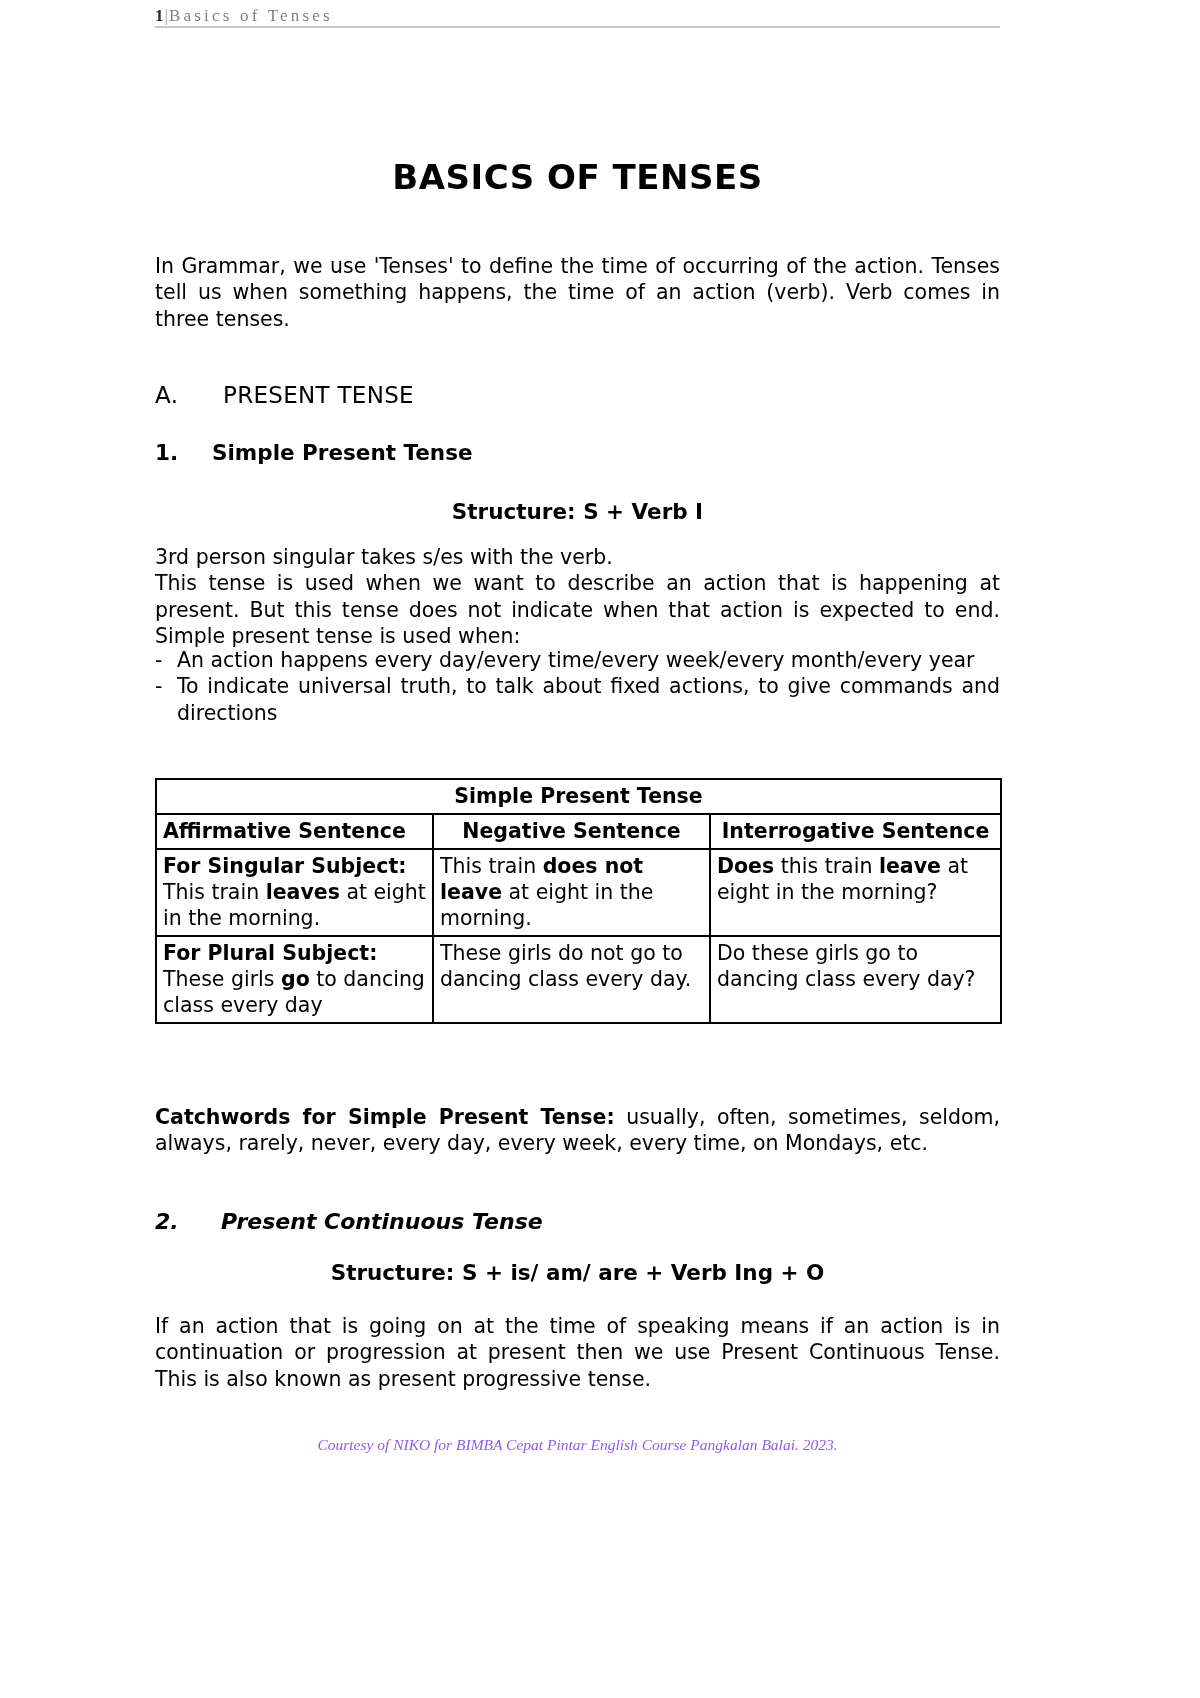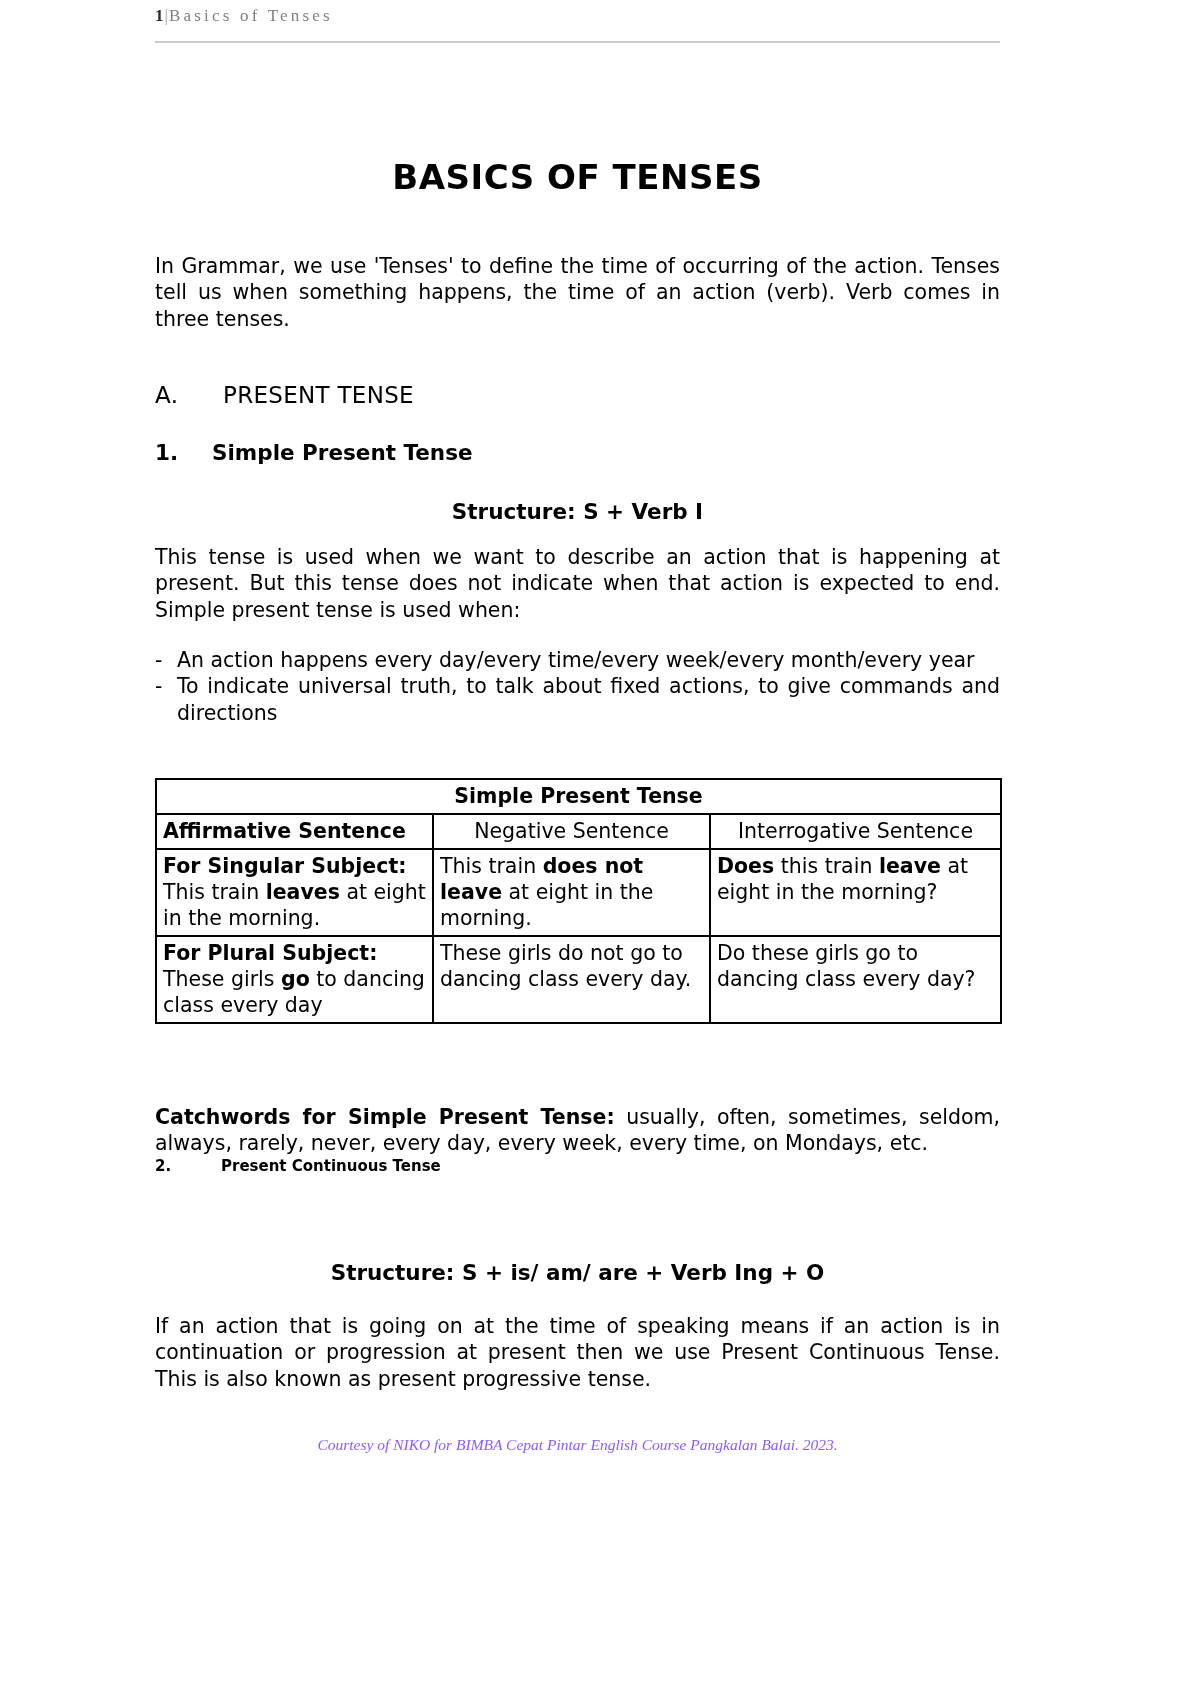--- a/index.html
+++ b/index.html
@@ -21,21 +21,21 @@
     padding: 0;
   }
 
   
   .page-header {
     position: absolute;
     top: 0px;
     left: 155px;
     width: 845px;
     padding-top: 6px;
-    padding-bottom: 15px;
+    padding-bottom: 0;
     border-bottom: 2px solid #c9c9c9;
   }
   .page-header .hdr-num {
     font-family: "Liberation Serif", serif;
     font-weight: bold;
     font-size: 17px;
     color: #2b2b2b;
     letter-spacing: 0px;
   }
   .page-header .hdr-sep {
@@ -161,38 +161,39 @@
     font-size: 20.5px;
     line-height: 26px;
     padding: 3px 6px 4px 6px;
   }
   td.th-merged {
     text-align: center;
     font-weight: bold;
     padding: 4px 6px 5px 6px;
   }
   td.th-left { font-weight: bold; text-align: left; border-radius: 17px; }
-  td.th-center { font-weight: normal; text-align: center; margin-left: 47px; }
+  td.th-center { font-weight: bold; text-align: center; margin-left: 47px; }
   .col1 { width: 277px; }
   .col2 { width: 277px; }
   .col3 { width: 291px; }
 
   
   .catchwords {
     position: absolute;
     top: 1104px;
     left: 0;
   }
 
   .h-num2 {
     position: absolute;
-    top: 1157px;
-    left: 0;
-    font-size: 15px;
-    font-weight: bold;
+    top: 1209px;
+    left: 0;
+    font-size: 22px;
+    font-weight: bold;
+    font-style: italic;
   }
   .h-num2 .lbl { display: inline-block; width: 66px; }
 
   .structure2 {
     position: absolute;
     top: 1260px;
     left: 0;
     width: 845px;
     text-align: center;
     font-size: 21.5px;
@@ -238,20 +239,21 @@
       <span class="lbl">A.</span><span>PRESENT TENSE</span>
     </div>
 
     <div class="h-num1">
       <span class="lbl">1.</span><span>Simple Present Tense</span>
     </div>
 
     <div class="structure1">Structure: S + Verb I</div>
 
     <div class="para2">
+      <p class="body-text noj">3rd person singular takes s/es with the verb.</p>
       <p class="body-text">This tense is used when we want to describe an action that is happening at present. But this tense does not indicate when that action is expected to end. Simple present tense is used when:</p>
     </div>
 
     <ul class="dashlist">
       <li>
         <span class="dash">-</span><span>An action happens every day/every time/every week/every month/every year</span>
       </li>
       <li>
         <span class="dash">-</span><span>To indicate universal truth, to talk about fixed actions, to give commands and directions</span>
       </li>

